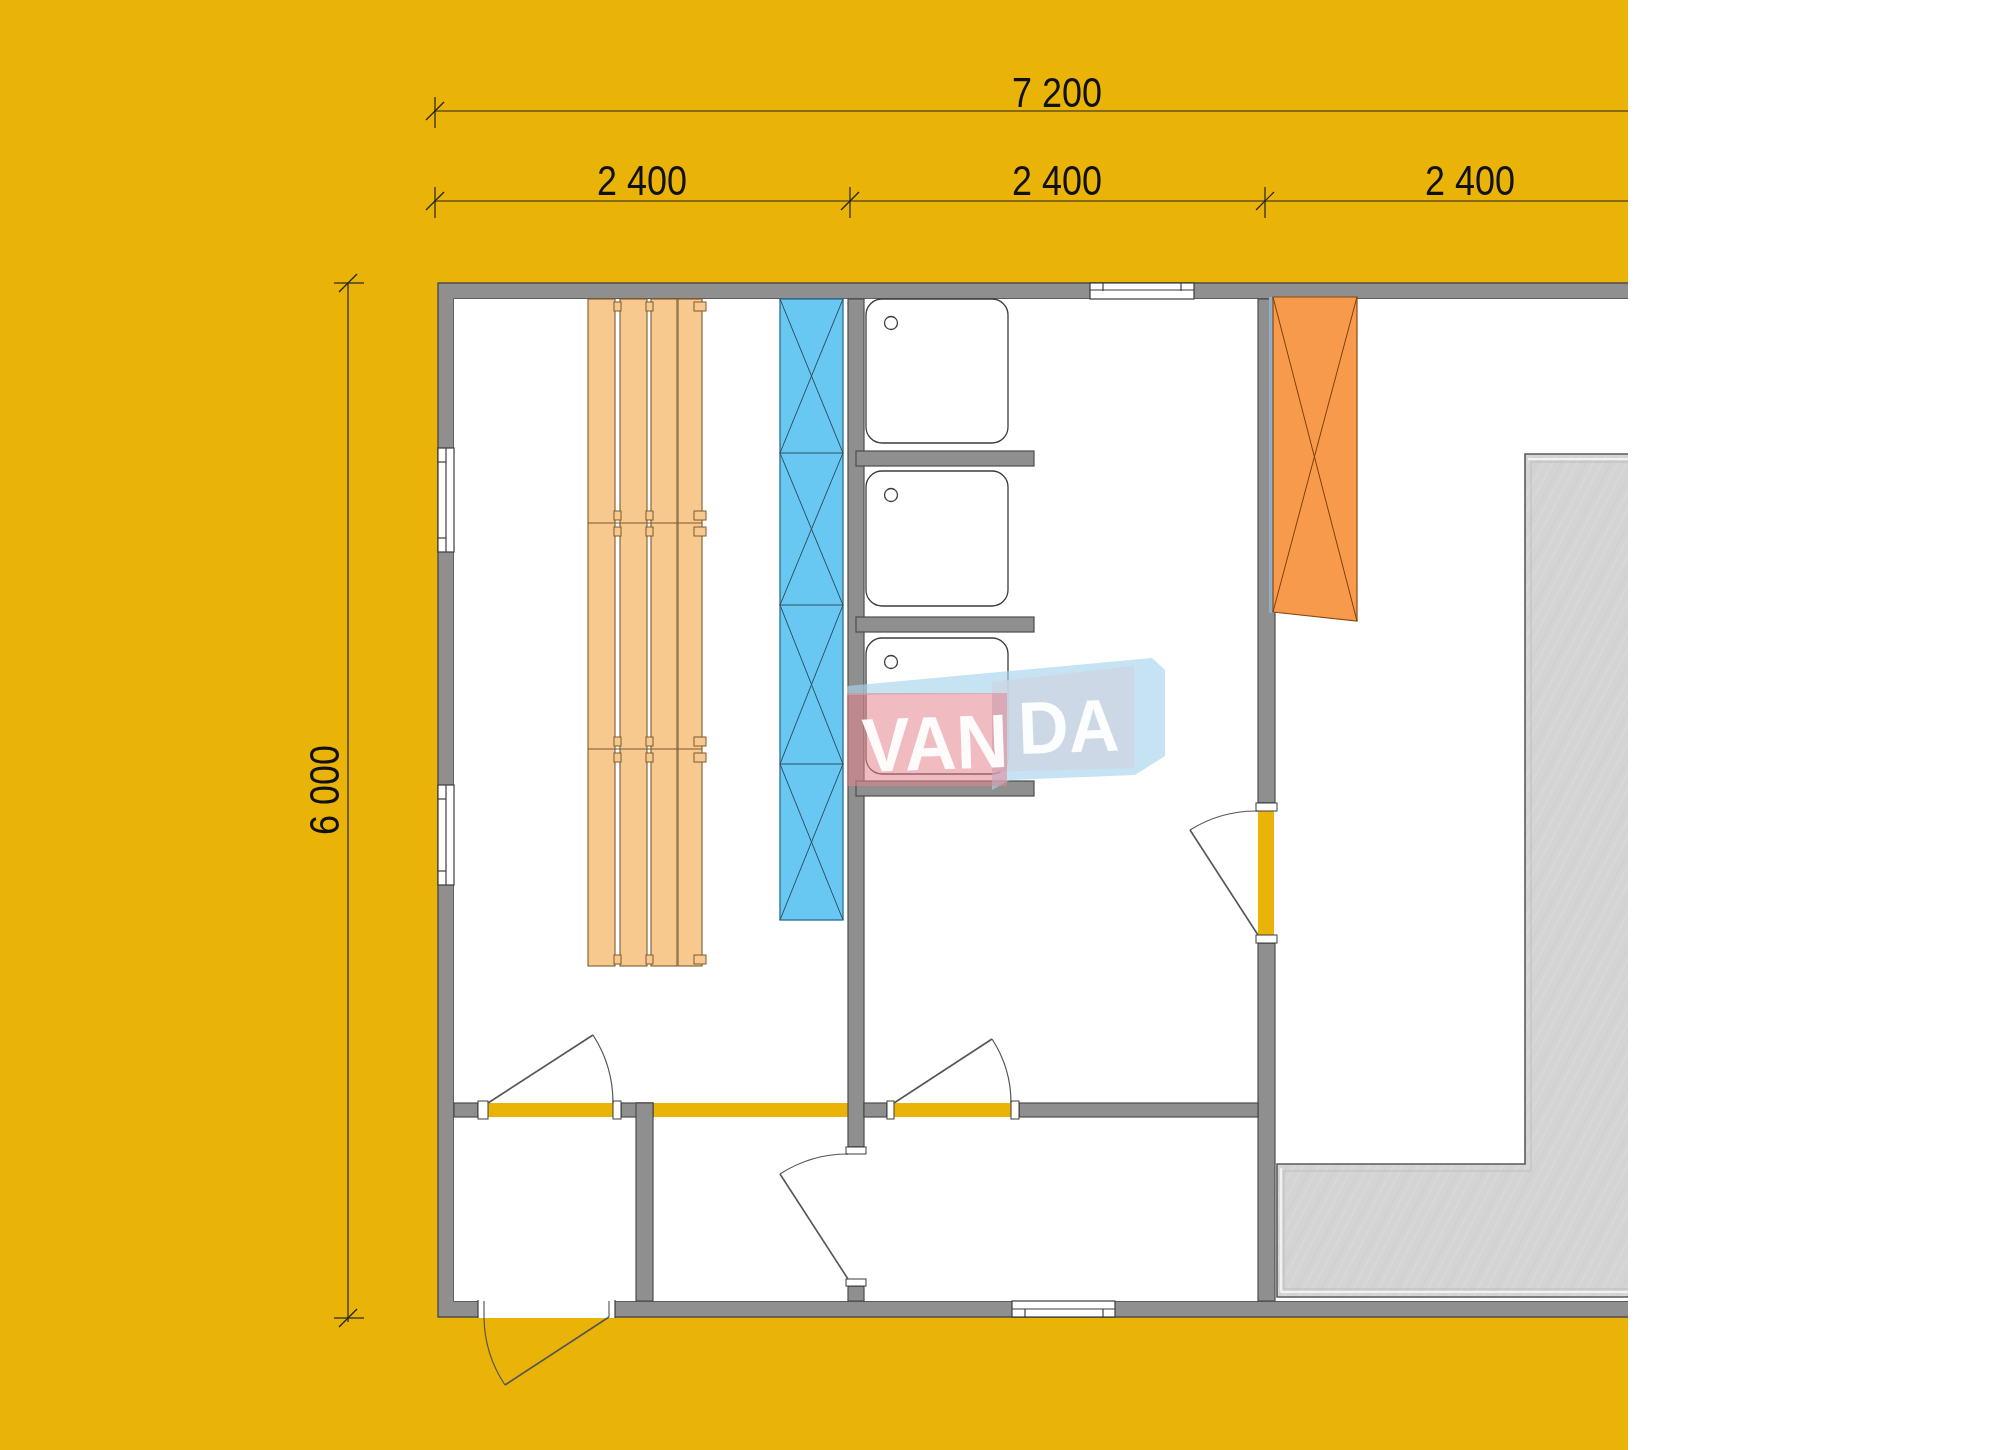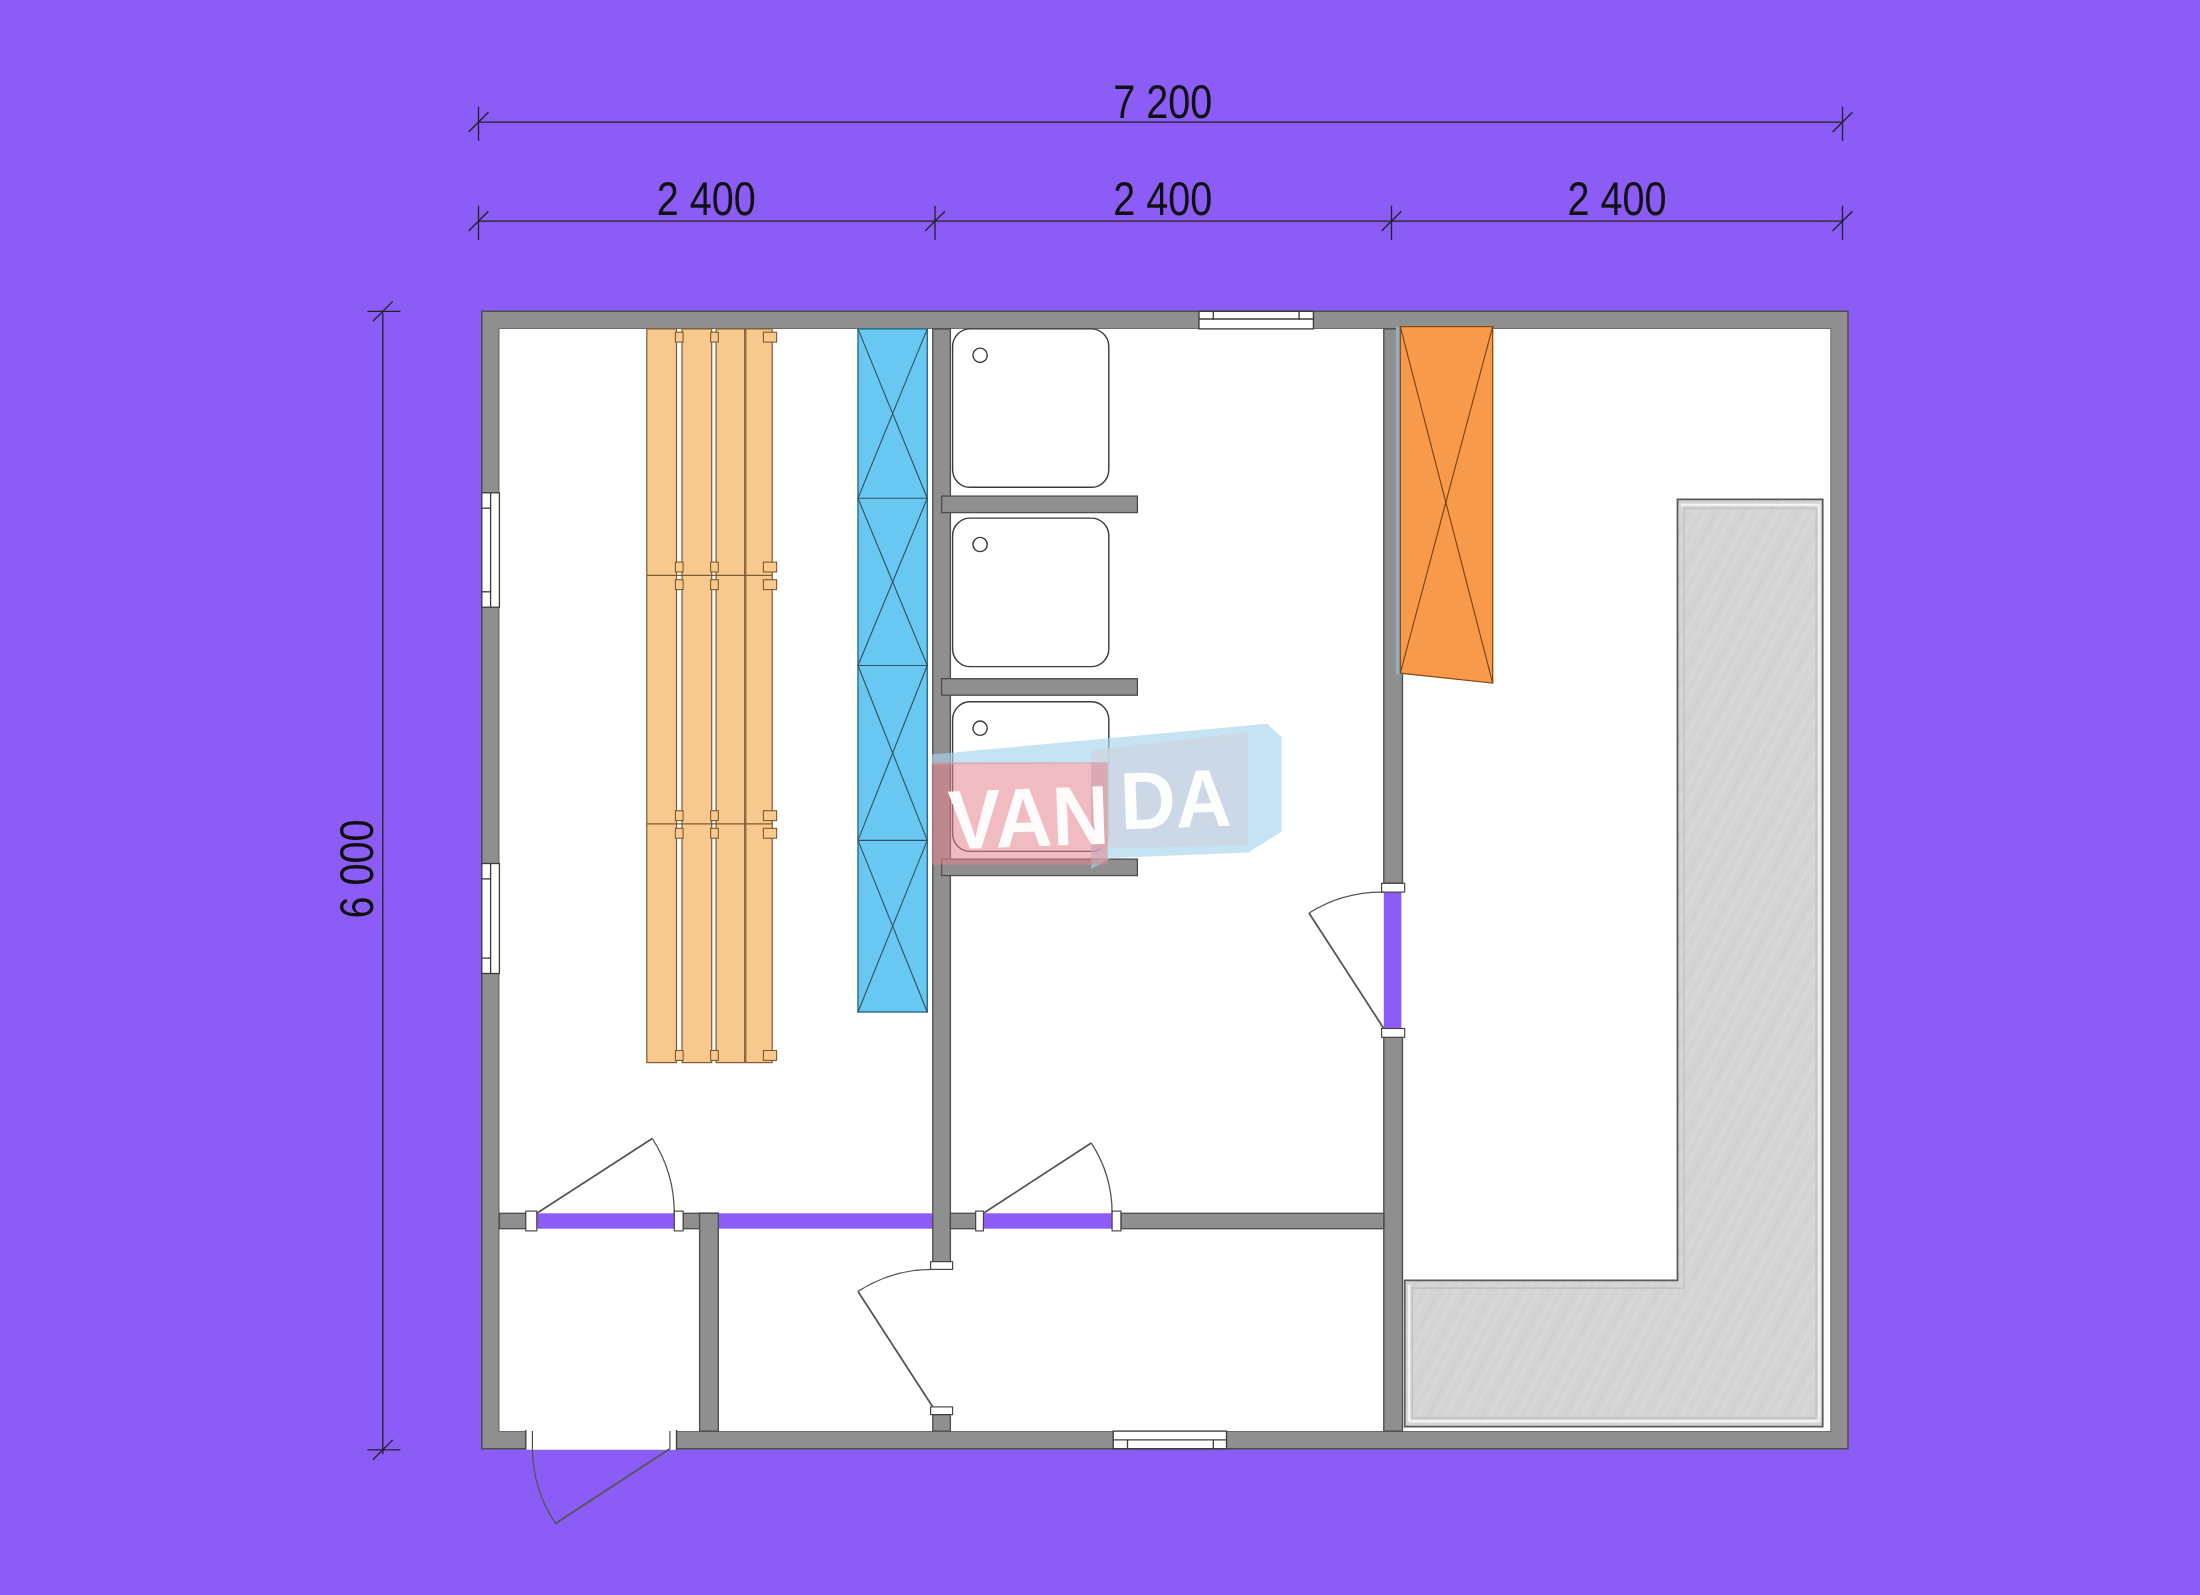--- a/index.html
+++ b/index.html
@@ -1,16 +1,16 @@
 <!DOCTYPE html>
 <html><head>
 <meta charset="utf-8">
 <style>
   html,body{margin:0;padding:0;background:#ffffff;}
-  .page{position:relative;width:2000px;height:1450px;background:#8b5cf6;overflow:hidden;}
+  .page{position:relative;width:1628px;height:1450px;background:#eab308;overflow:hidden;}
   text{font-family:"Liberation Sans",sans-serif;}
 </style>
 </head>
 <body>
 <div class="page">
 <svg width="2000" height="1450" viewBox="0 0 2000 1450">
 <defs>
   <pattern id="ctex" width="22" height="22" patternUnits="userSpaceOnUse" patternTransform="rotate(-62)">
     <rect width="22" height="22" fill="#d4d4d4"></rect>
     <line x1="0" y1="4" x2="22" y2="4" stroke="#dadada" stroke-width="1.6"></line>

